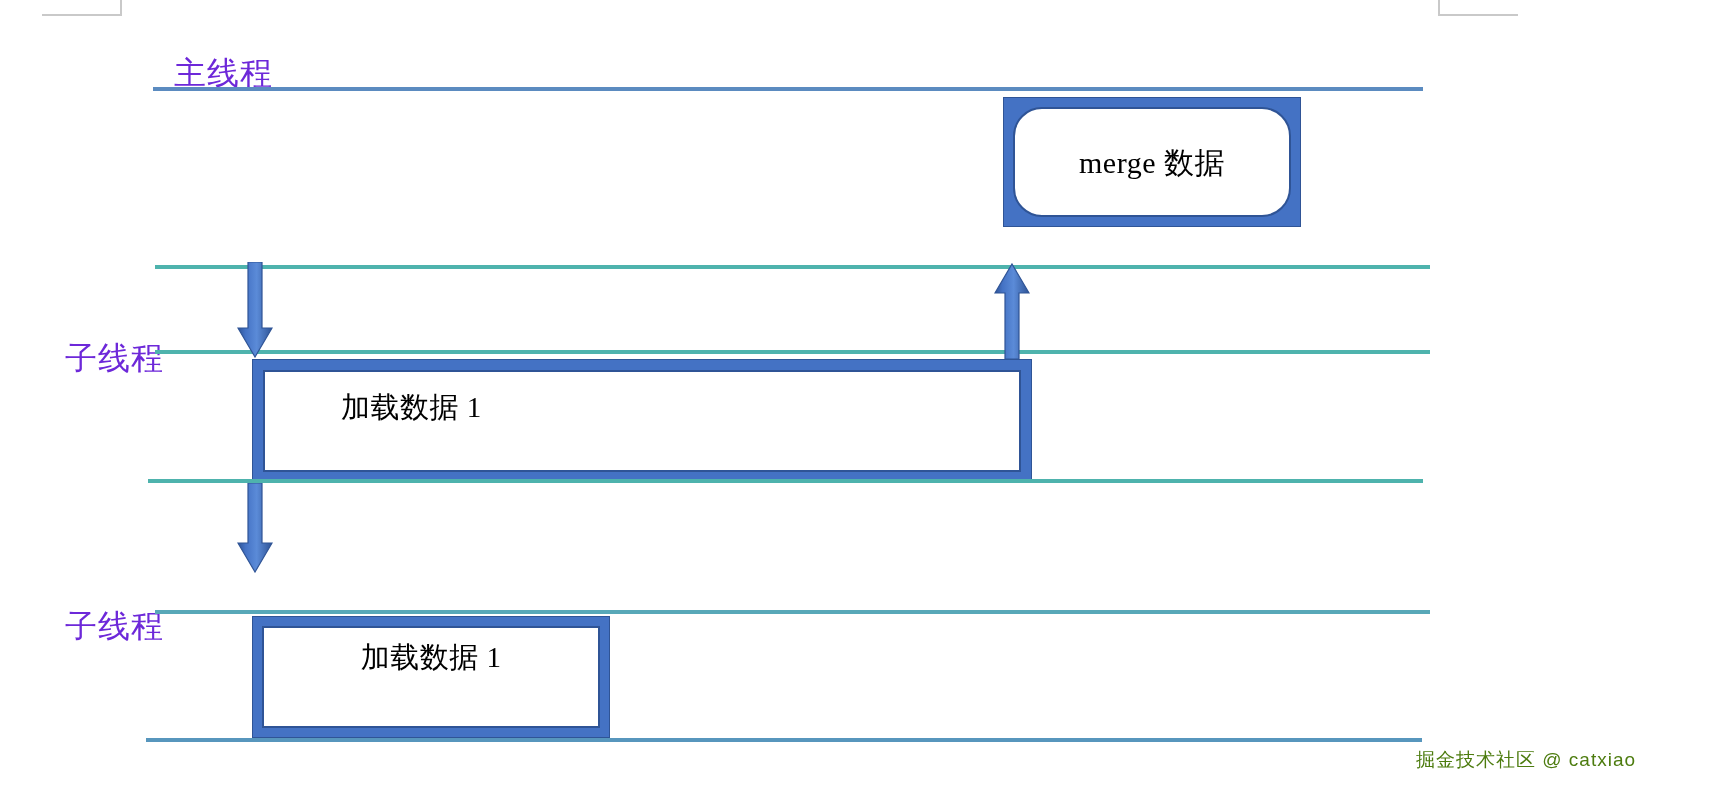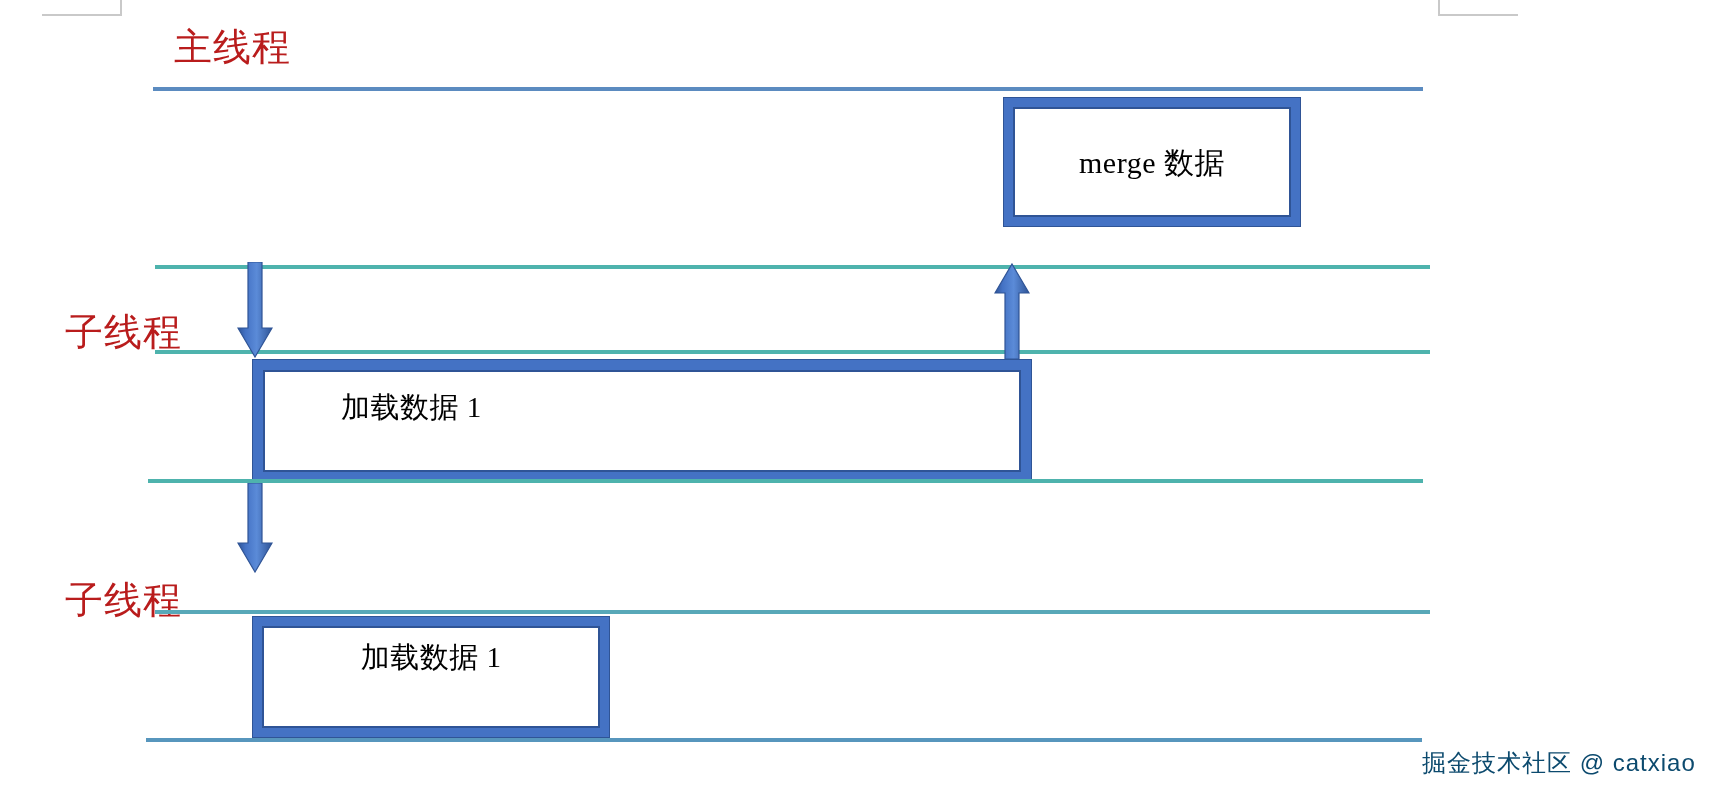--- a/index.html
+++ b/index.html
@@ -37,24 +37,25 @@
   }
   .lifeline.main   { background: #5b8bc0; }
   .lifeline.teal   { background: #4eb3ad; }
   .lifeline.teal2  { background: #58a8b8; }
   .lifeline.blue   { background: #5796bd; }
 
   
   .thread-label {
     position: absolute;
     font-family: "Liberation Serif", "DejaVu Serif", serif;
-    font-size: 38px;
-    color: #b91c1c;
+    font-size: 32px;
+    color: #6d28d9;
     white-space: nowrap;
     letter-spacing: 1px;
+    margin-top: 30px;
   }
 
   
   .task-box {
     position: absolute;
     box-sizing: border-box;
     background: #4472c4;
     border: 1px solid #2f5496;
     padding: 9px;
   }
@@ -73,21 +74,21 @@
     font-family: "Liberation Serif", "DejaVu Serif", serif;
     font-size: 29px;
     color: #000000;
     letter-spacing: 0.5px;
     line-height: 1.1;
   }
   .task-box .label.center { text-align: center; }
   .task-box .label.left   { text-align: left; padding-left: 18px; }
 
   
-  .merge-box > .inner { align-items: center; padding-top: 0; }
+  .merge-box > .inner { align-items: center; padding-top: 0; border-radius: 29px; }
   .merge-box .label { font-size: 30px; }
 
   
   .open-frame {
     position: absolute;
     box-sizing: border-box;
     border: 10px solid #4472c4;
     outline: 1px solid #2f5496;
     background: transparent;
   }
@@ -112,25 +113,24 @@
   
   .arrow {
     position: absolute;
   }
   .arrow svg { display: block; }
 
   
   .watermark {
     position: absolute;
     font-family: "Liberation Sans", "DejaVu Sans", sans-serif;
-    font-size: 24px;
-    color: #0c4a6e;
+    font-size: 19px;
+    color: #4d7c0f;
     white-space: nowrap;
     letter-spacing: 1px;
-    margin-left: 6px;
   }
 </style>
 </head>
 <body>
 
 <div id="canvas">
 
   <div class="crop-mark crop-tl"></div>
   <div class="crop-mark crop-tr"></div>
 

